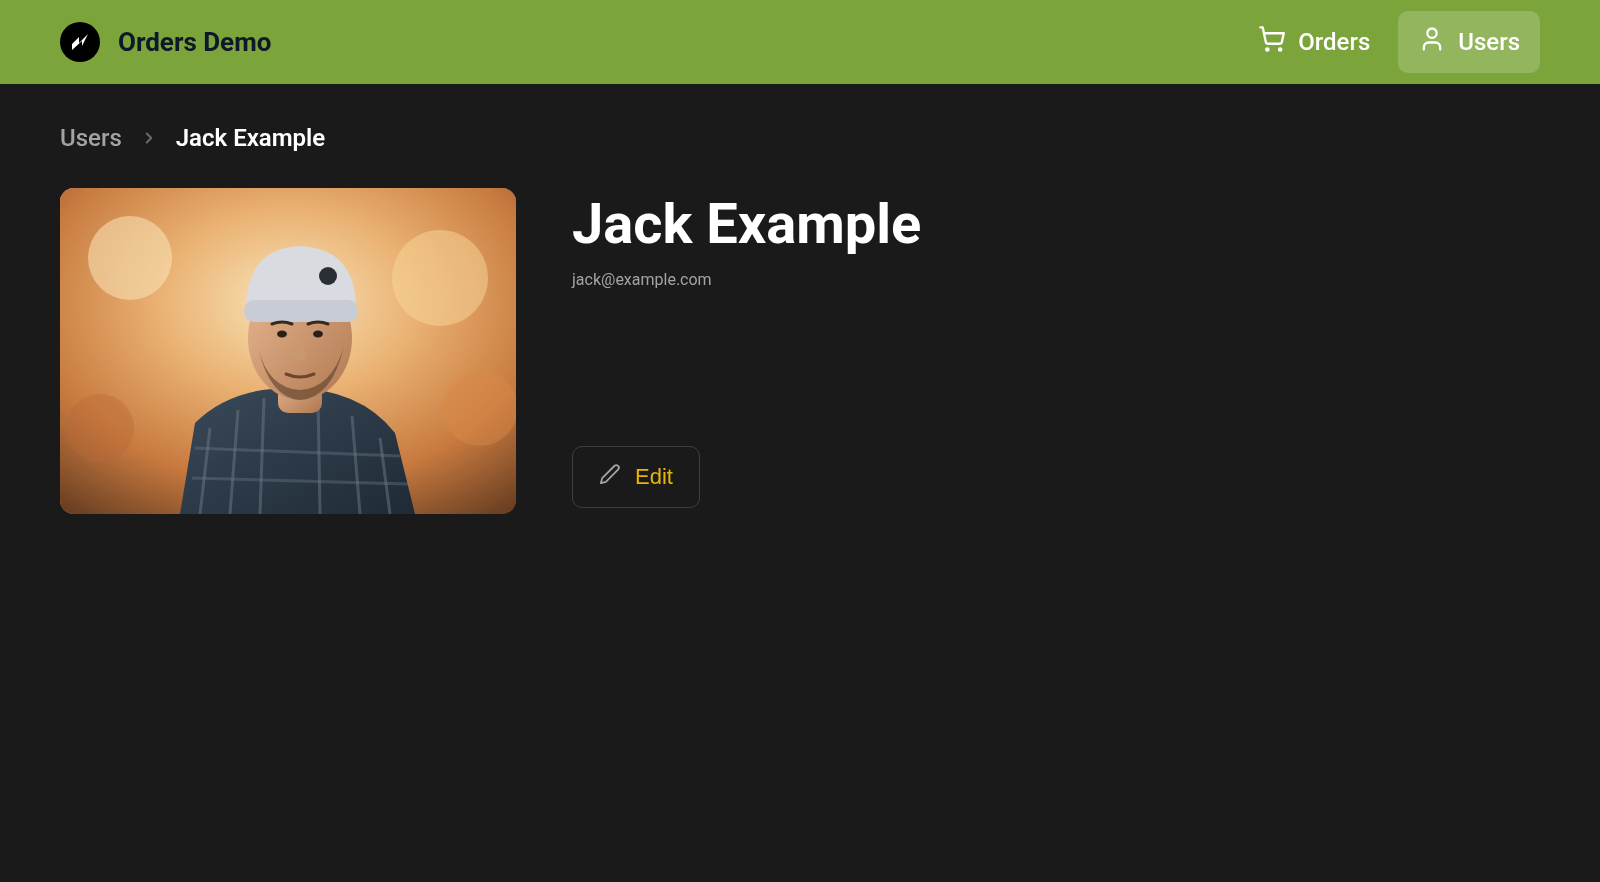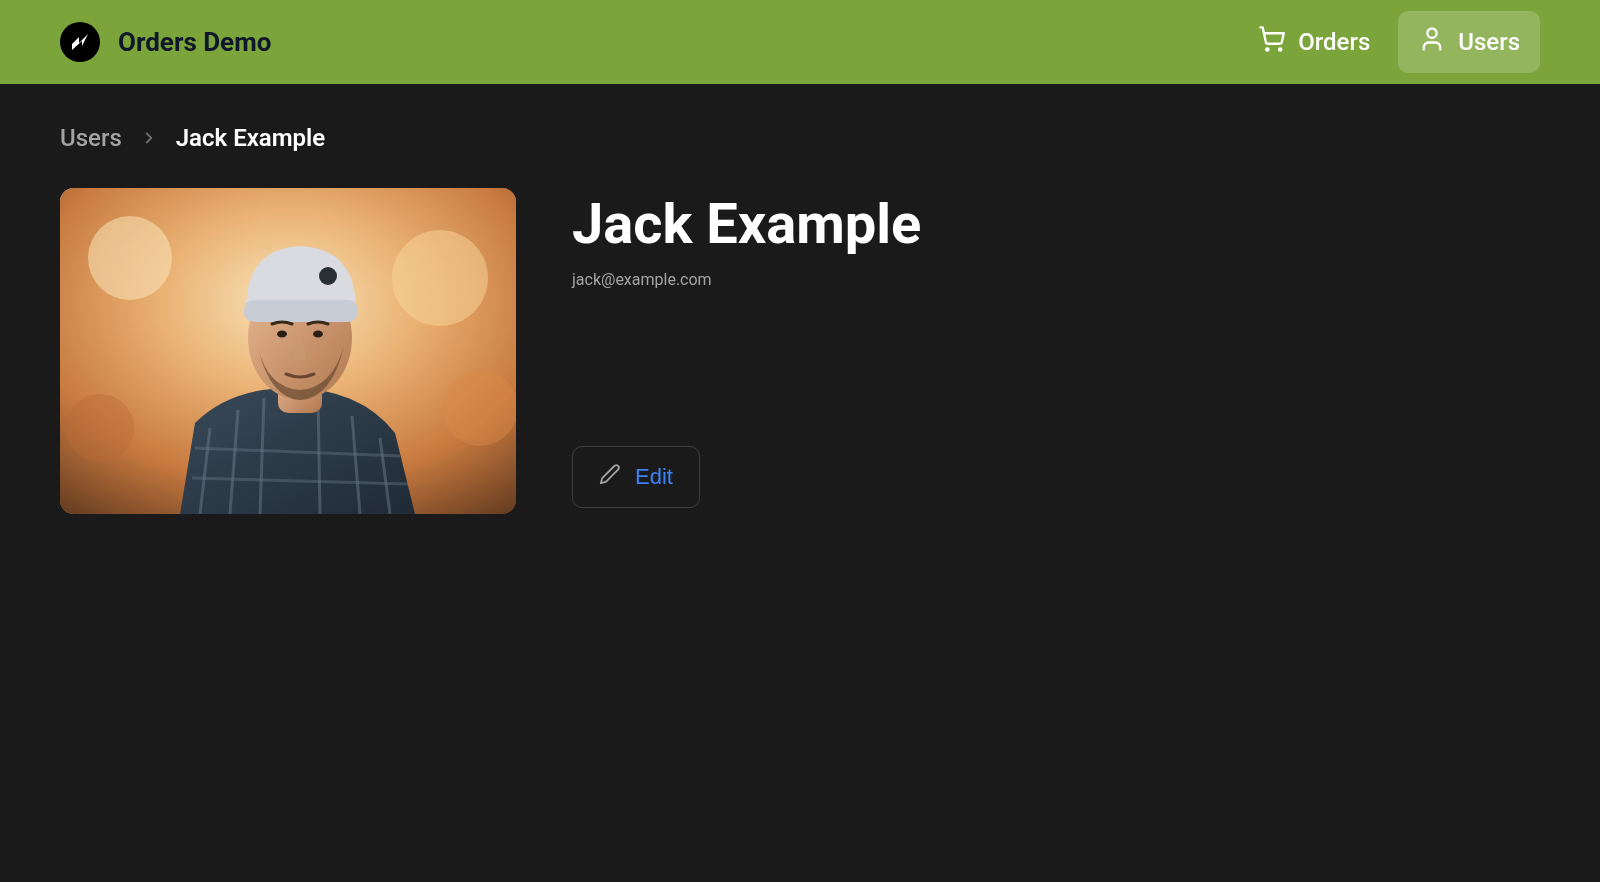--- a/index.html
+++ b/index.html
@@ -126,21 +126,21 @@
       color: #a3a3a3;
       font-weight: 400;
     }
     .edit-button {
       display: inline-flex;
       align-items: center;
       gap: 14px;
       padding: 16px 26px;
       border: 1px solid #3f3f3f;
       background: transparent;
-      color: #3b82f6;
+      color: #eab308;
       border-radius: 10px;
       font-size: 22px;
       font-weight: 500;
       cursor: pointer;
       align-self: flex-start;
     }
     .edit-button svg {
       width: 22px;
       height: 22px;
     }

